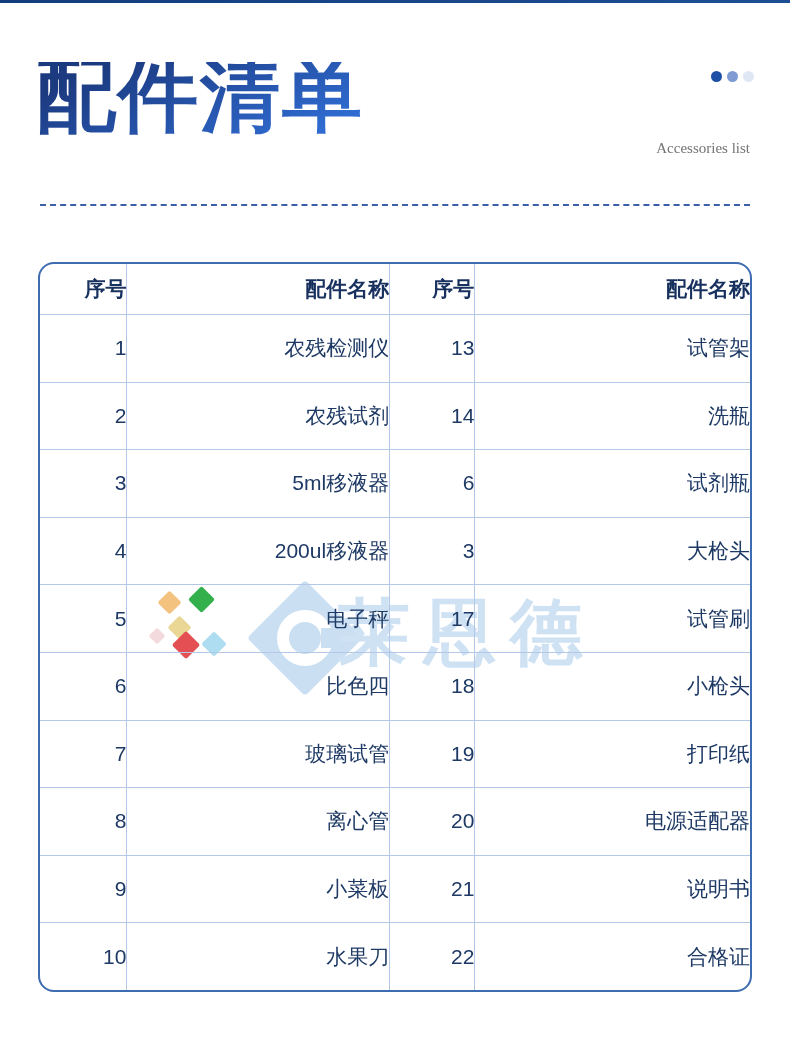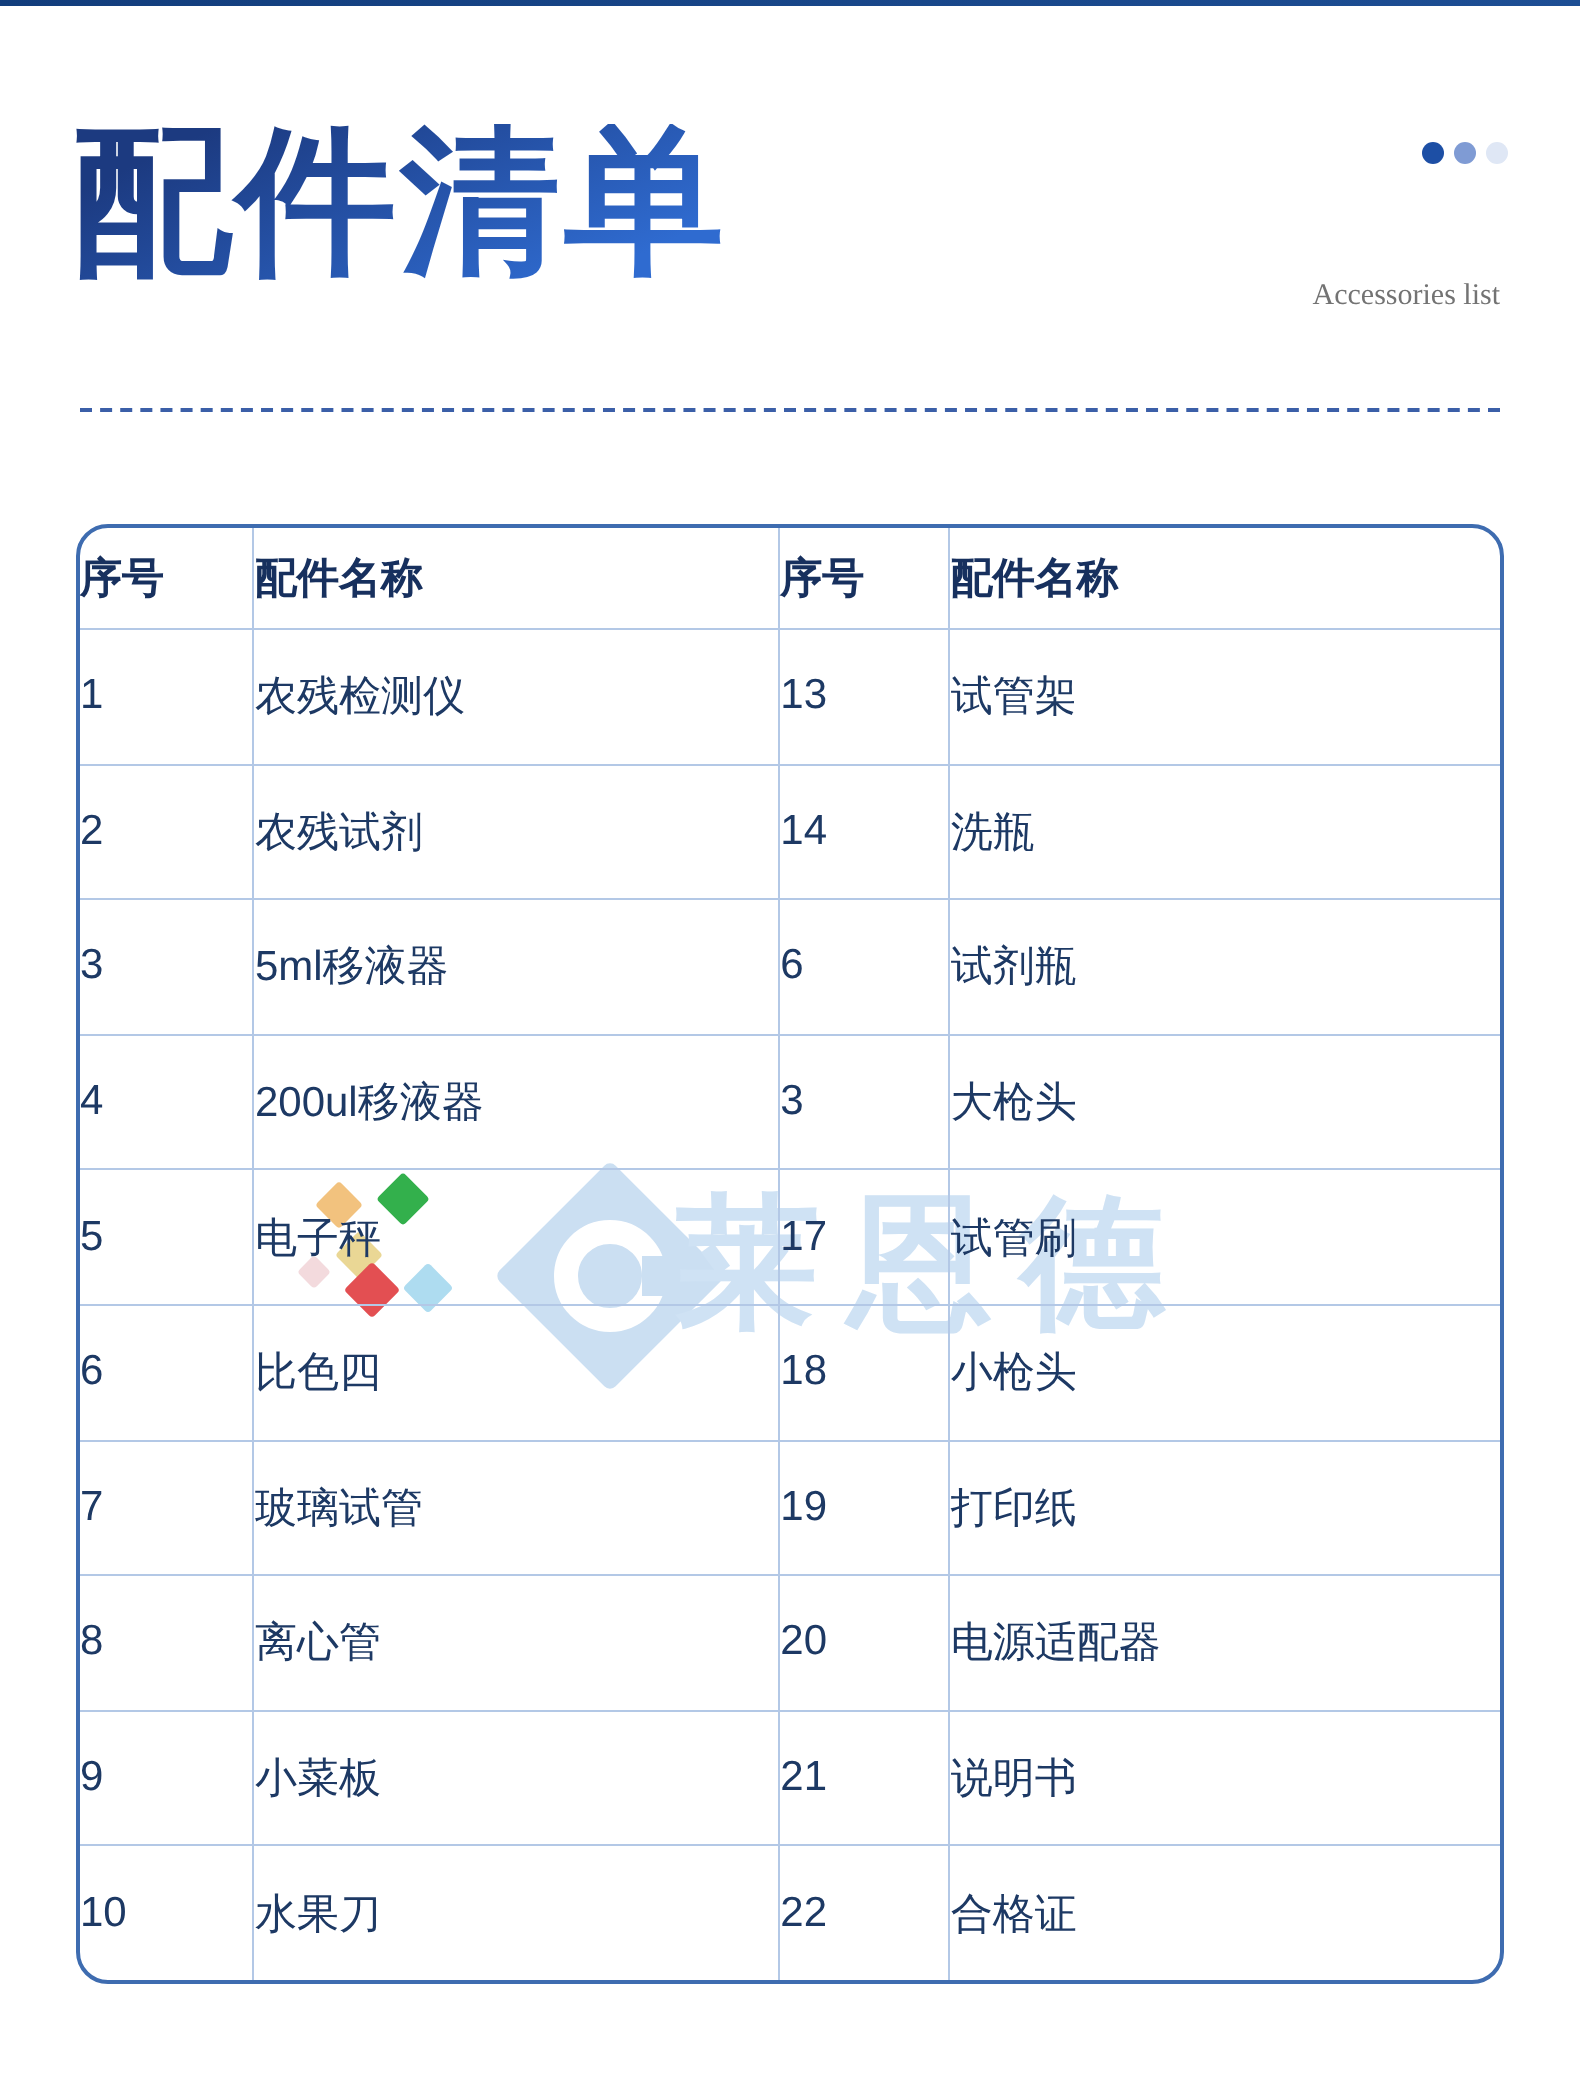--- a/index.html
+++ b/index.html
@@ -11,21 +11,21 @@
 
   
   .top-bar {
     position:absolute; top:0; left:0; width:790px; height:3px;
     background:linear-gradient(90deg,#123d7c,#1d4e94);
   }
 
   
   .page-title {
     position:absolute; left:36px; top:62px; margin:0;
-    font-family:Liberation Serif, serif;
+    font-family:Liberation Mono, monospace;
     font-weight:bold; font-size:80px; line-height:1; letter-spacing:2px;
     color:#2453ab;
   }
   @supports (-webkit-background-clip:text) {
     .page-title {
       -webkit-background-clip:text; background-clip:text; color:transparent;
     }
   }
 
   
@@ -70,21 +70,21 @@
   }
 
   
   .table-wrap {
     position:absolute; left:38px; top:262px; width:714px; height:730px;
     border:2px solid #3e6cb0; border-radius:16px; overflow:hidden;
     box-sizing:border-box; z-index:1; background:transparent;
   }
   table.acc { width:100%; height:100%; border-collapse:collapse; table-layout:fixed; }
   .acc th, .acc td {
-    border:1px solid #b3c8e6; text-align:left; vertical-align:middle;
+    border:1px solid #b3c8e6; text-align:right; vertical-align:middle;
     color:#1d3964; background:transparent; padding:0;margin-top:28px;
   }
   .acc thead th { font-size:21px; font-weight:bold; height:50px; color:#17305e; }
   .acc td { font-size:21px; font-weight:normal; height:56px; }
   .acc tr > *:first-child { border-left:none; }
   .acc tr > *:last-child { border-right:none; }
   .acc thead tr th { border-top:none; }
   .acc tbody tr:last-child td { border-bottom:none; }
 </style>
 </head>

